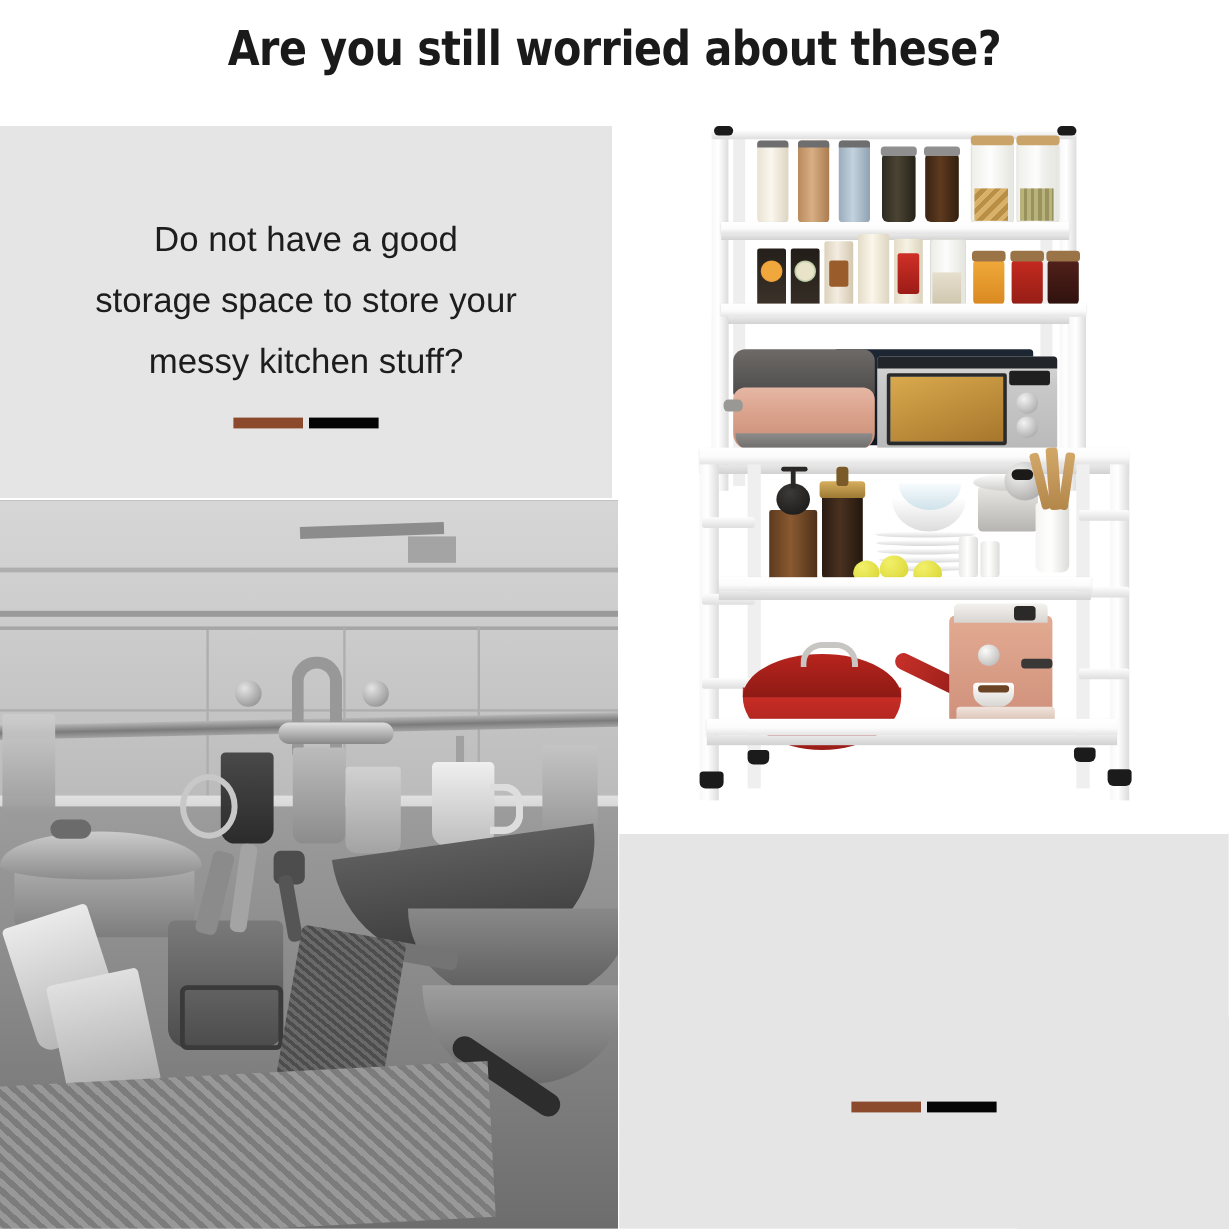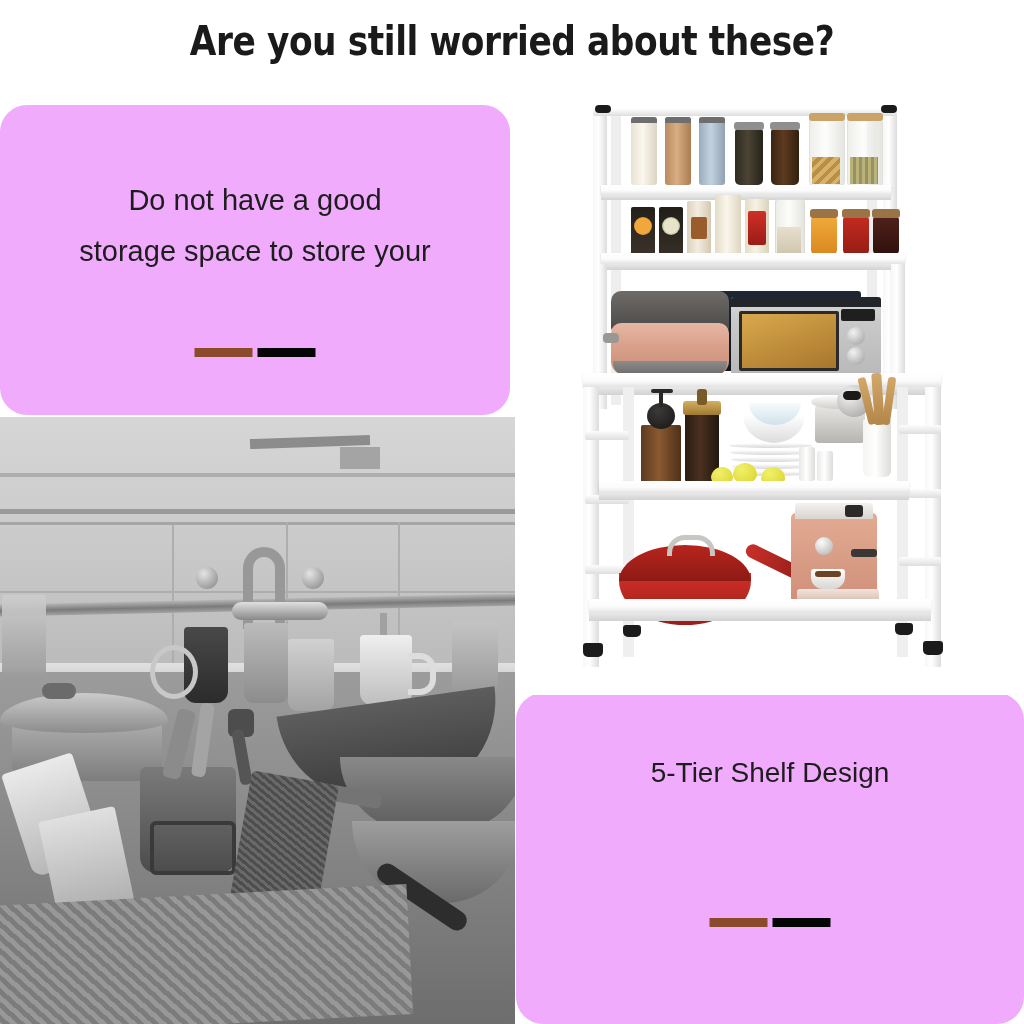--- a/index.html
+++ b/index.html
@@ -20,21 +20,21 @@
     font-weight:bold;
     font-size:40px;
     letter-spacing:-0.5px;
     color:#1a1a1a;
     transform:scaleX(0.86);
     transform-origin:center top;
     white-space:nowrap;
   }
 
   
-  .panel{position:absolute;background:#f0abfc;border-radius:27px;}
+  .panel{position:absolute;background:#e5e5e5;}
   .panel-copy{
     position:absolute;left:0;width:100%;
     text-align:center;color:#1d1d1d;
     font-family:"Liberation Sans",sans-serif;
     font-weight:400;
   }
   .panel-copy .line{display:block;white-space:nowrap;}
   .rule{
     position:absolute;display:flex;gap:5px;left:50%;
     transform:translateX(-50%);
@@ -163,30 +163,30 @@
 <body>
 
 <div class="stage">
 
   <div class="headline">Are you still worried about these?</div>
 
   <div class="panel" id="panel-problem">
     <div class="panel-copy">
       <span class="line">Do not have a good</span>
       <span class="line">storage space to store your</span>
+      <span class="line">messy kitchen stuff?</span>
     </div>
     <div class="rule">
       <span class="seg brown"></span>
       <span class="seg black"></span>
     </div>
   </div>
 
   <div class="panel" id="panel-benefit">
     <div class="panel-copy">
-      <span class="line">5-Tier Shelf Design</span>
     </div>
     <div class="rule">
       <span class="seg brown"></span>
       <span class="seg black"></span>
     </div>
   </div>
 
   <div id="photo-messy">
     <div class="ph wall"></div>
     <div class="tile-line" style="left:0;top:56px;width:515px;height:4px;"></div>

